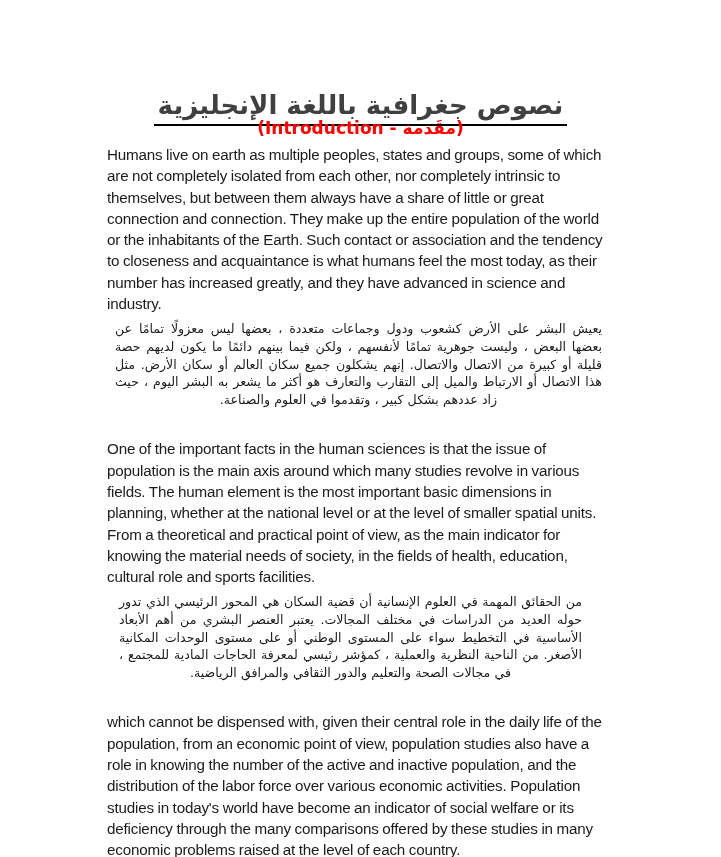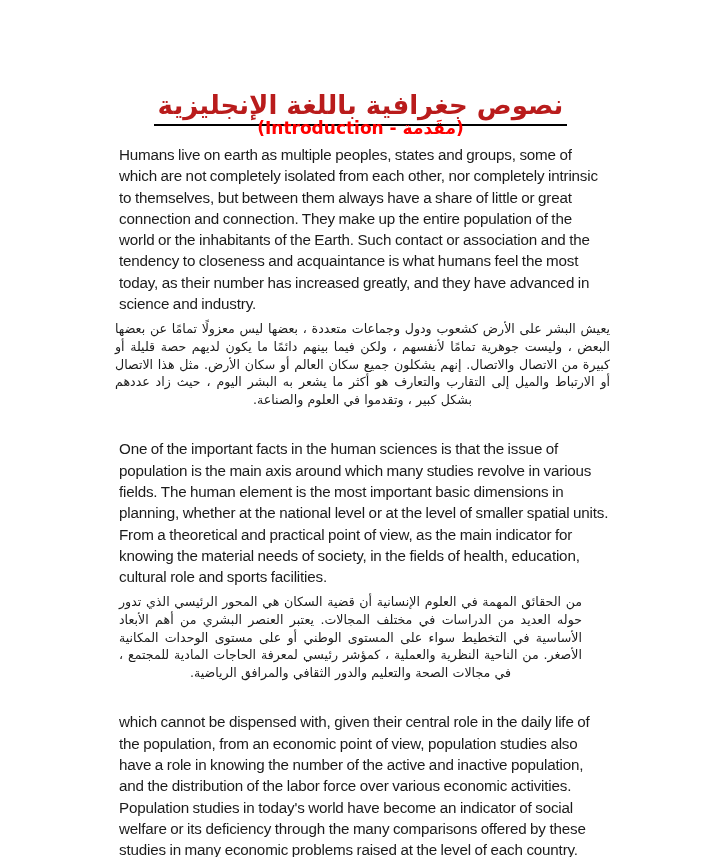--- a/index.html
+++ b/index.html
@@ -25,21 +25,21 @@
   
   .doc-title {
     position: absolute;
     top: 72px;
     left: 0;
     right: 0;
     text-align: center;
     font-family: "DejaVu Sans", "Liberation Sans", sans-serif;
     font-size: 26px;
     font-weight: 700;
-    color: #b91c1c;
+    color: #404040;
     direction: rtl;
     line-height: 1.25;
   }
   .doc-title .title-text {
     display: inline-block;
     border-bottom: 2px solid #000000;
     padding: 0 4px 2px 4px;
   }
 
   .doc-subtitle {
@@ -57,21 +57,21 @@
 
   
   .content {
     position: absolute;
     top: 144px;
     left: 107px;
     width: 503px;
   }
 
   p.en {
-    margin: 0 0 0 12px;
+    margin: 0 0 0 0;
     font-family: "Liberation Sans", sans-serif;
     font-size: 15.2px;
     line-height: 21.3px;
     color: #1b1b1b;
     text-align: left;
     direction: ltr;
     letter-spacing: -0.18px;
     word-spacing: -0.4px;
   }
 
@@ -81,20 +81,21 @@
     font-size: 12.6px;
     line-height: 17.6px;
     color: #1b1b1b;
     direction: rtl;
     text-align: justify;
     text-align-last: center;
     word-spacing: 0.2px;
   }
   p.ar.ar-indent {
     padding: 0 0 0 0;
+    margin-right: 8px;
     margin-left: 8px;
   }
   p.ar.ar-block2 {
     margin-right: 28px;
     margin-left: 12px;
   }
 
   .gap-sm  { height: 6px; }
   .gap-xl  { height: 30px; }
 

